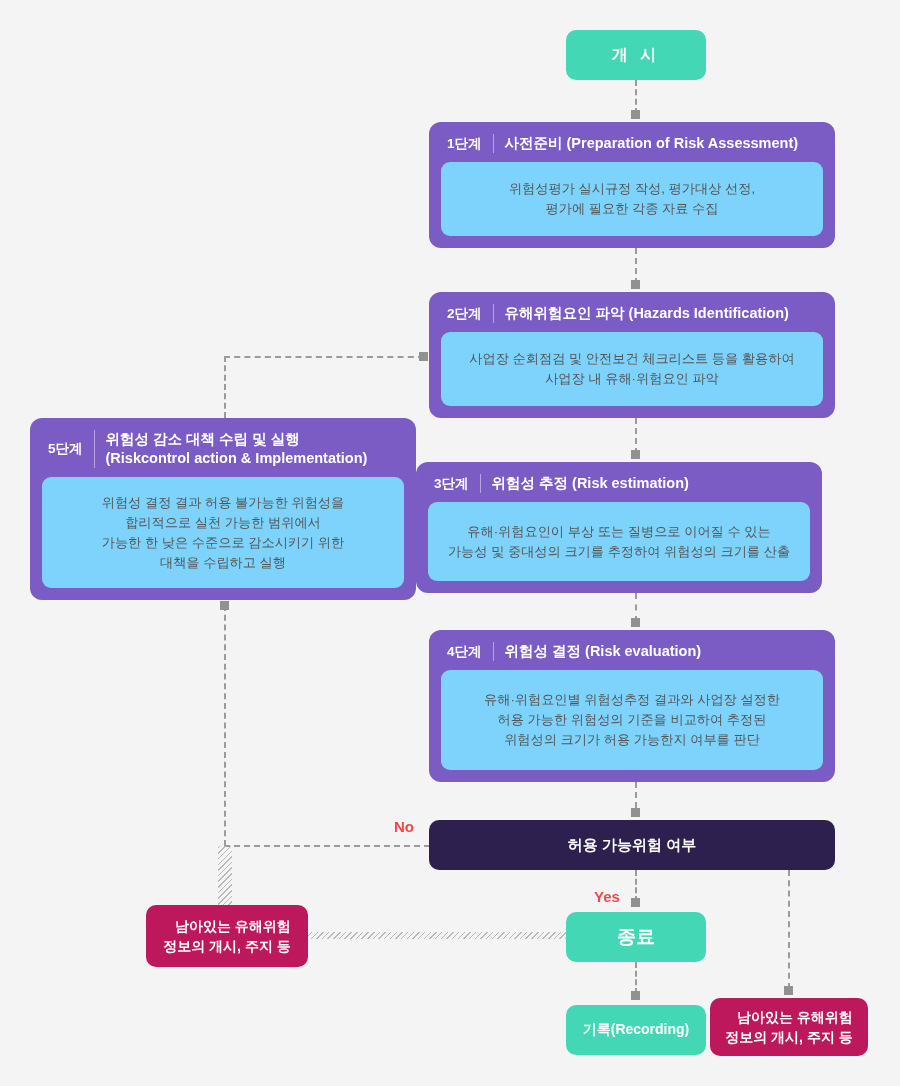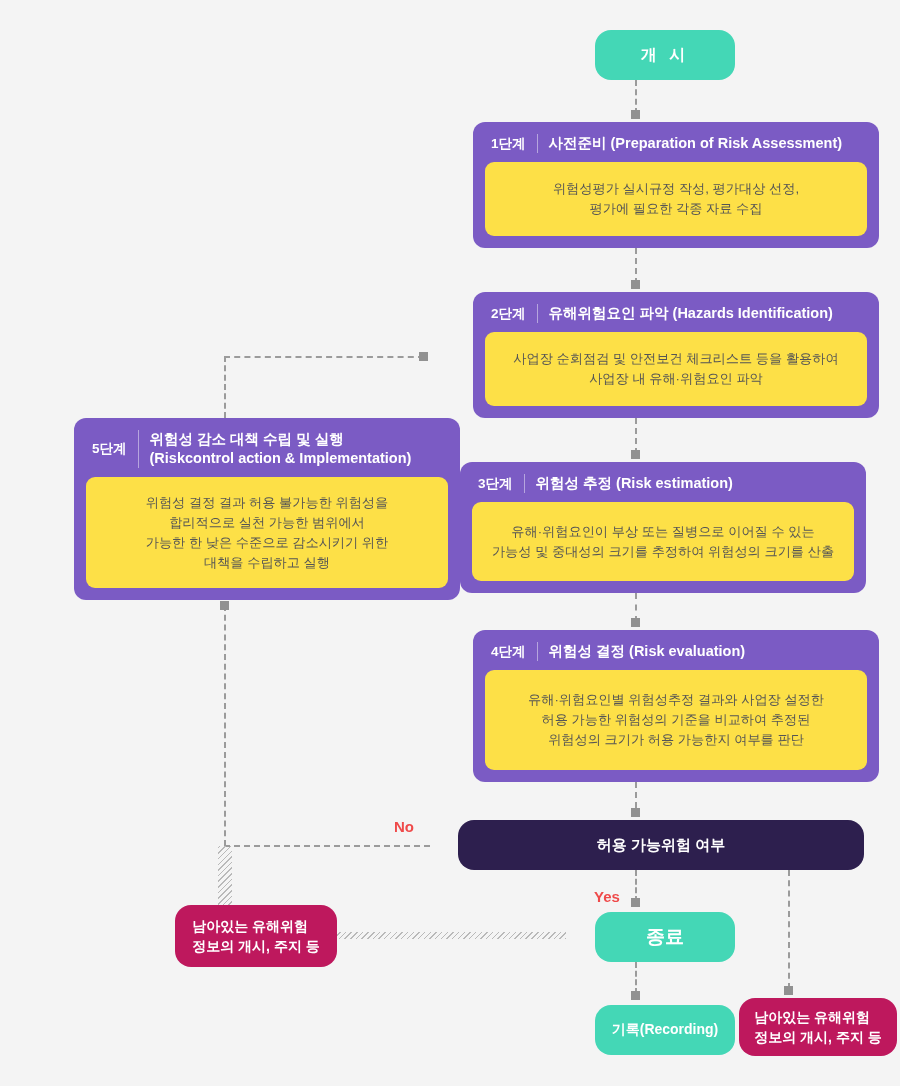--- a/index.html
+++ b/index.html
@@ -15,28 +15,27 @@
     position: relative;
     width: 900px;
     height: 1086px;
     background: #f4f4f4;
   }
 
   
   .node { position: absolute; }
 
   .pill {
-    border-radius: 16px;
+    border-radius: 10px;
     display: flex;
     align-items: center;
     justify-content: center;
-    text-align: left;
+    text-align: right;
     color: #ffffff;
     font-weight: 700;
-    margin-left: 29px;
   }
 
   
   .teal { background: #44d7b6; }
   
   .navy { background: #2d1f4e; }
   
   .red  { background: #be185d; }
   
   .purple { background: #7b5bc4; }
@@ -46,21 +45,20 @@
     left: 566px; top: 30px; width: 140px; height: 50px;
     font-size: 16px; letter-spacing: 4px;
   }
 
   
   .stage {
     border-radius: 12px;
     padding: 10px 12px 12px 12px;
     display: flex;
     flex-direction: column;
-    margin-left: 44px;
   }
   .stage-head {
     display: flex;
     align-items: center;
     color: #ffffff;
     padding: 2px 2px 9px 6px;
   }
   .stage-num {
     font-size: 13.5px;
     font-weight: 700;
@@ -72,21 +70,21 @@
     align-self: stretch;
     background: rgba(255,255,255,0.45);
     margin-right: 11px;
   }
   .stage-title {
     font-size: 14.5px;
     font-weight: 700;
     line-height: 1.32;
   }
   .stage-body {
-    background: #fde047;
+    background: #7dd3fc;
     border-radius: 9px;
     color: #555555;
     font-size: 13.2px;
     line-height: 1.52;
     text-align: center;
     padding: 13px 12px;
     flex: 1;
     display: flex;
     align-items: center;
     justify-content: center;

